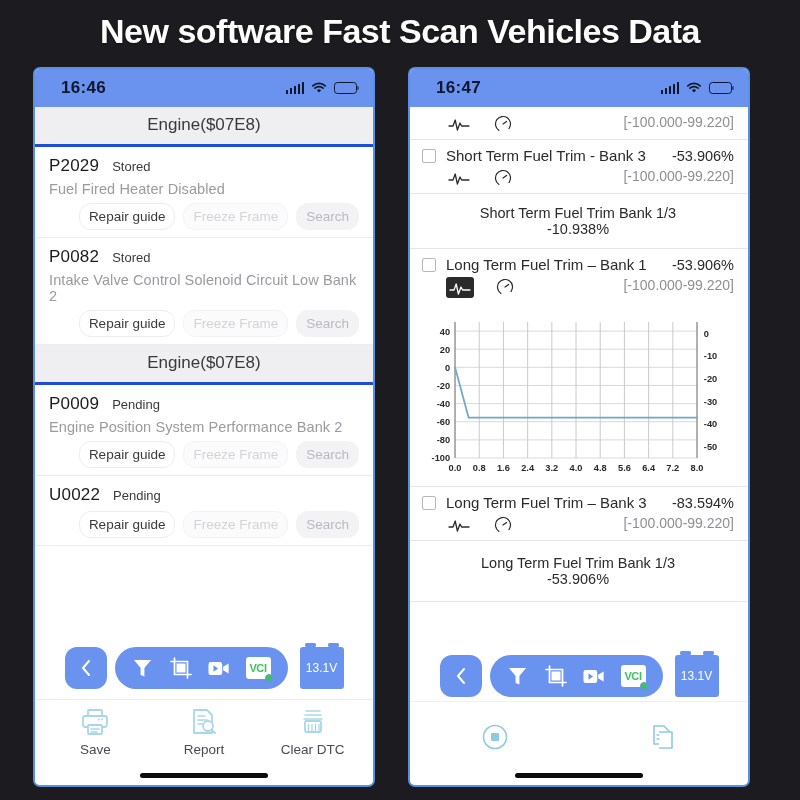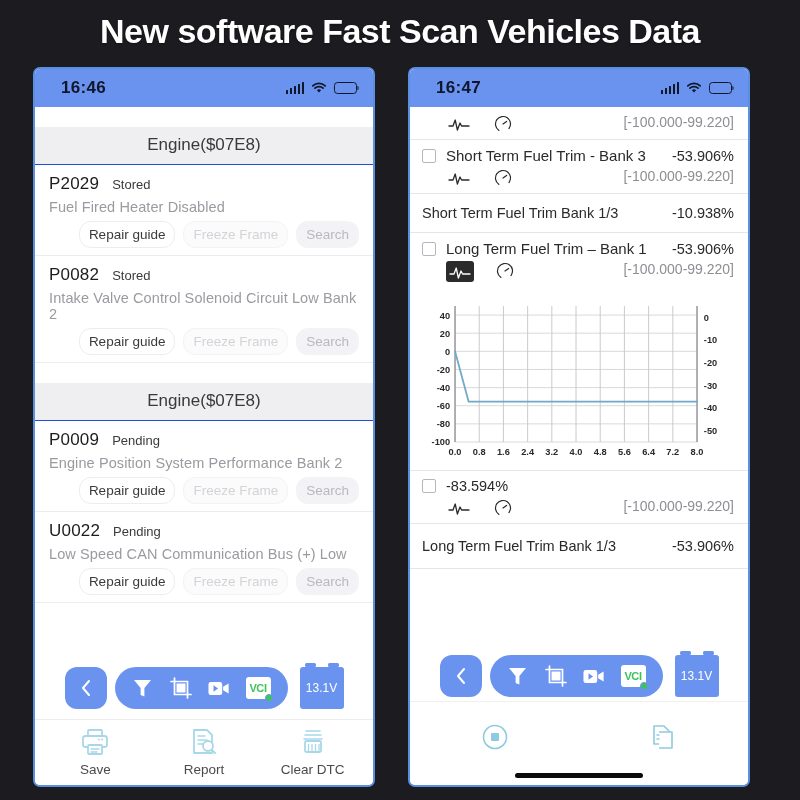--- a/index.html
+++ b/index.html
@@ -74,22 +74,21 @@
   
   .screen { position: relative; height: 682px; background: #ffffff; }
 
   
   .sect-head {
     background: #efeff1;
     text-align: center;
     font-size: 17px;
     color: #3a3a3c;
     padding: 8px 0 9px;
-    border-bottom: 1px solid #1d4ed8;
-    margin-top: 20px;
+    border-bottom: 3px solid #1d4ed8;
   }
 
   
   .dtc {
     padding: 9px 14px 7px 14px;
     border-bottom: 1px solid #ececee;
     background: #fff;
   }
   .dtc-top { display: flex; align-items: baseline; gap: 13px; }
   .dtc-code { font-size: 17px; color: #1c1c1e; letter-spacing: 0.2px; }
@@ -126,21 +125,21 @@
     padding-left: 24px;
   }
   .ico-wave, .ico-gauge {
     width: 26px; height: 19px; display: flex; align-items: center; justify-content: center;
   }
   .ico-wave.active {
     background: #2b2b2b; border-radius: 3px; width: 28px; height: 21px;
   }
   .ld-range { margin-left: auto; font-size: 14px; color: #8e8e94; white-space: nowrap; }
   .ld-plain { display: flex; align-items: center; padding: 11px 14px 11px 12px;
-              border-bottom: 1px solid #e6e6e8; background:#fff; }
+              border-bottom: 1px solid #e6e6e8; background:#fff;flex-direction:column; }
   .ld-plain .ld-name { font-size: 14.5px; color: #2a2a2c; }
 
   
   .chart-wrap { padding: 8px 10px 4px 6px; background: #fff; }
   .chart { position: relative; width: 100%; height: 170px; }
   .chart svg { display: block; width: 100%; height: 100%; }
 
   
   .floatbar {
     position: absolute; left: 0; right: 0;
@@ -281,21 +280,20 @@
           <span class="btn freeze">Freeze Frame</span>
           <span class="btn search">Search</span>
         </div>
       </div>
 
       <div class="dtc">
         <div class="dtc-top">
           <span class="dtc-code">U0022</span>
           <span class="dtc-status">Pending</span>
         </div>
-        <div class="dtc-desc">Low Speed CAN Communication Bus (+) Low</div>
         <div class="dtc-btns">
           <span class="btn repair">Repair guide</span>
           <span class="btn freeze">Freeze Frame</span>
           <span class="btn search">Search</span>
         </div>
       </div>
 
       <div class="floatbar" style="top:540px;">
         <div class="fb-back">
           <svg width="12" height="18" viewBox="0 0 12 18">
@@ -516,20 +514,21 @@
               <polyline points="40.00,55.33 53.95,105.65 64.80,105.65 89.60,105.65 114.40,105.65 139.20,105.65 164.00,105.65 188.80,105.65 213.60,105.65 238.40,105.65 263.20,105.65 288.00,105.65" fill="none" stroke="#6fa8c9" stroke-width="1.8" stroke-linejoin="round" stroke-linecap="round"></polyline>
             </svg>
         </div>
       </div>
 
       <div style="border-bottom:1px solid #e6e6e8;"></div>
 
       <div class="ld">
         <div class="ld-line1">
           <span class="cbox"></span>
+          <span class="ld-name">Long Term Fuel Trim – Bank 3</span>
           <span class="ld-val">-83.594%</span>
         </div>
         <div class="ld-line2">
           <span class="ico-wave">
             <svg width="22" height="14" viewBox="0 0 22 14">
                 <path d="M1 9h4l2.2-6 2.2 10L12 6l1.6 3H21" stroke="#2a2a2c" stroke-width="1.3" fill="none" stroke-linejoin="round" stroke-linecap="round"></path>
               </svg>
           </span>
           <span class="ico-gauge">
             <svg width="18" height="18" viewBox="0 0 18 18">

